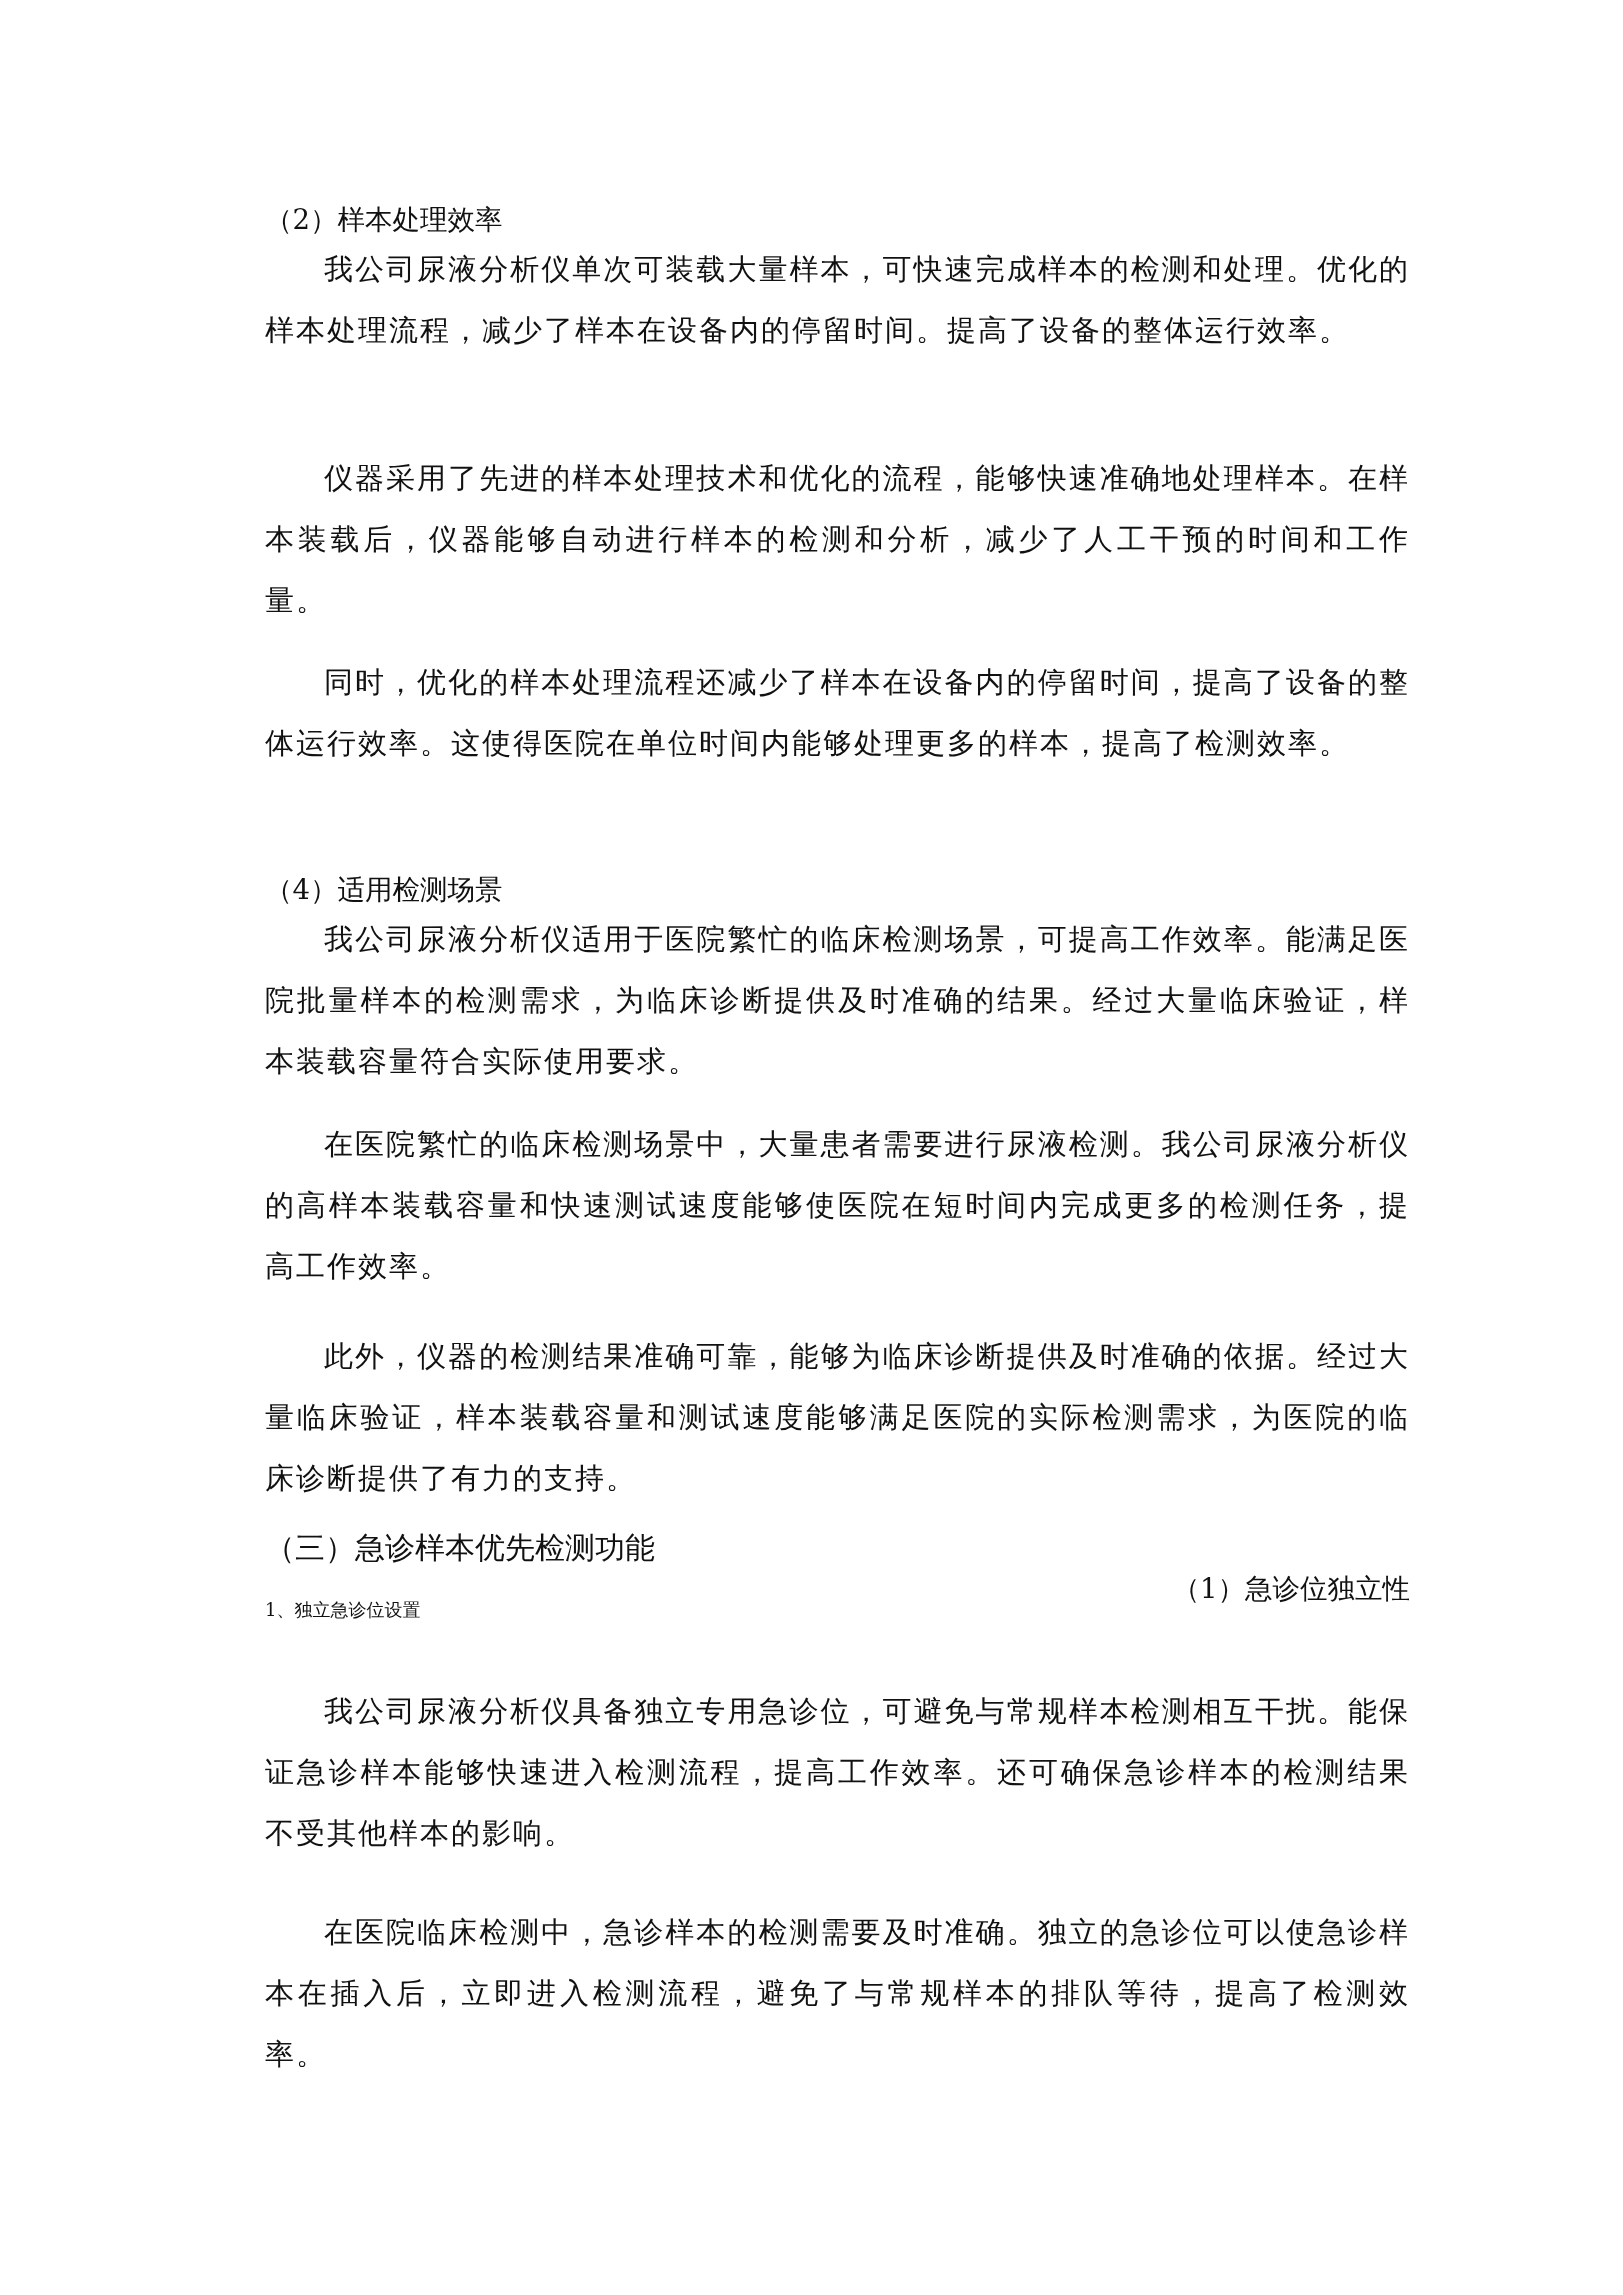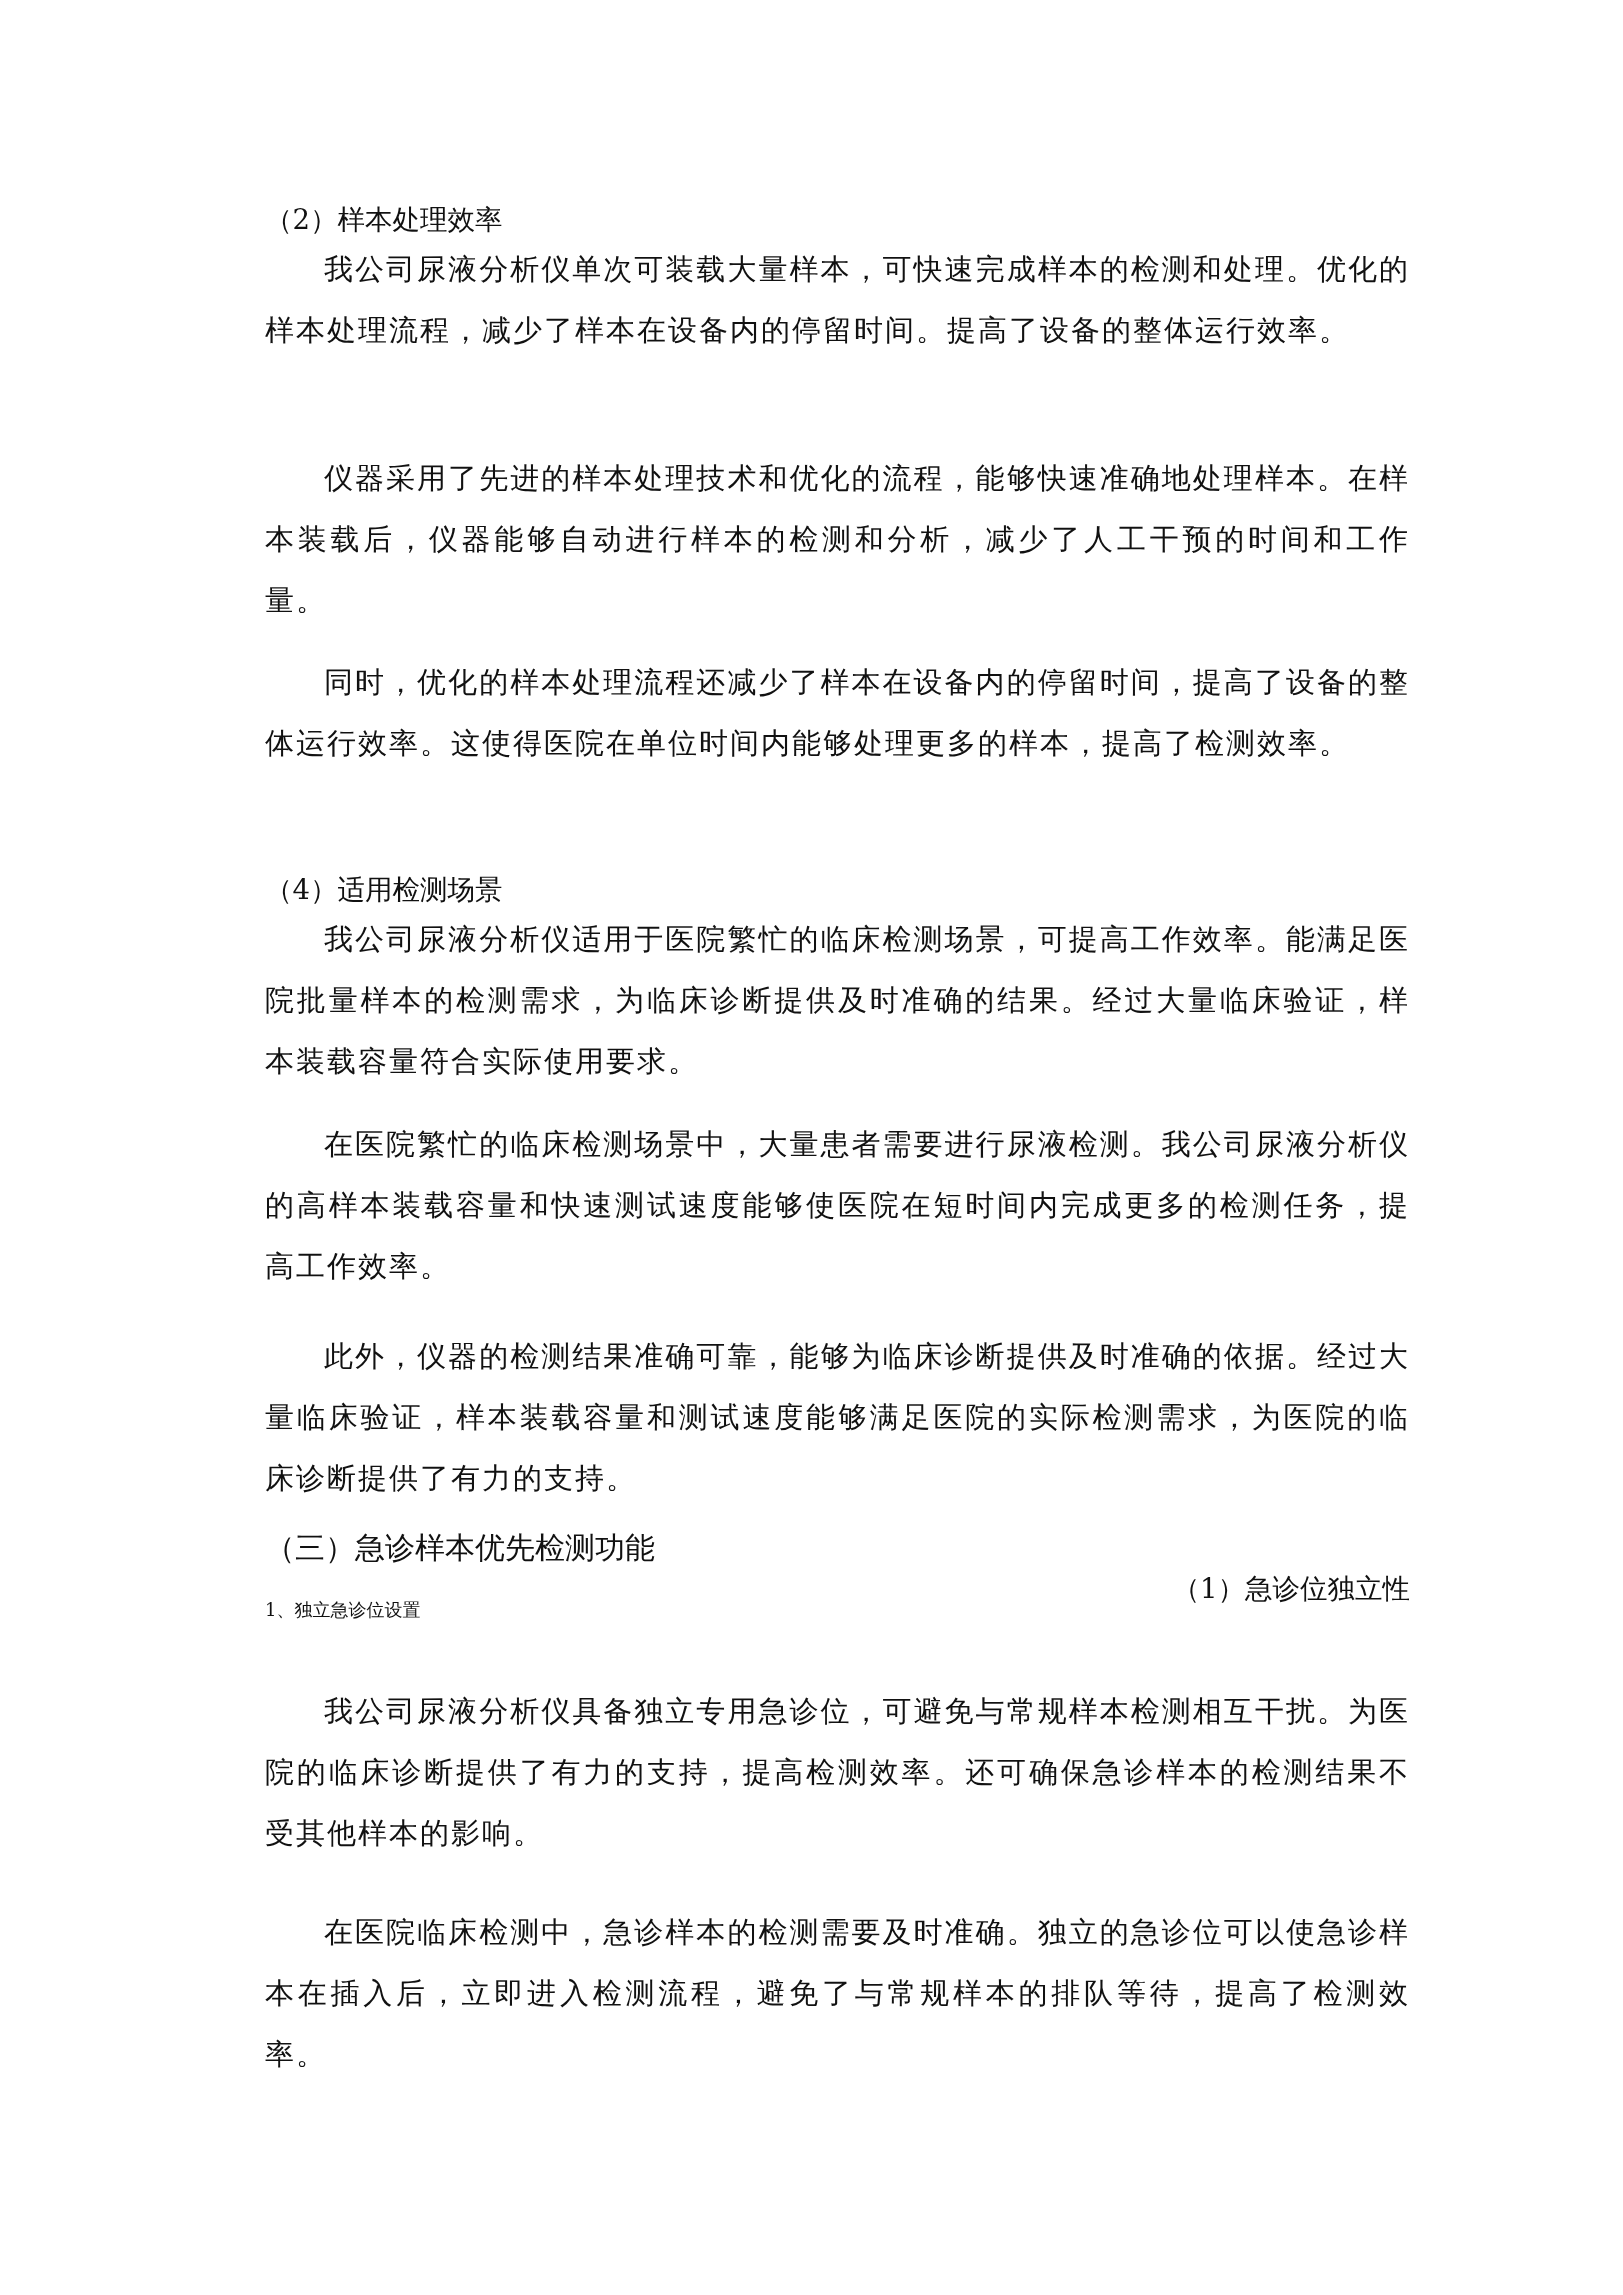--- a/index.html
+++ b/index.html
@@ -72,18 +72,18 @@
   <div class="block para" style="top:1114px;">在医院繁忙的临床检测场景中，大量患者需要进行尿液检测。我公司尿液分析仪的高样本装载容量和快速测试速度能够使医院在短时间内完成更多的检测任务，提高工作效率。</div>
 
   <div class="block para" style="top:1326px;">此外，仪器的检测结果准确可靠，能够为临床诊断提供及时准确的依据。经过大量临床验证，样本装载容量和测试速度能够满足医院的实际检测需求，为医院的临床诊断提供了有力的支持。</div>
 
   <div class="block section-heading" style="top:1525px;">（三）急诊样本优先检测功能</div>
 
   <div class="block item-heading" style="top:1590px;">1、独立急诊位设置</div>
 
   <div class="block sub-heading" style="top:1569px;text-align:right;">（1）急诊位独立性</div>
 
-  <div class="block para" style="top:1681px;">我公司尿液分析仪具备独立专用急诊位，可避免与常规样本检测相互干扰。为医院的临床诊断提供了有力的支持，提高检测效率。还可确保急诊样本的检测结果不受其他样本的影响。</div>
+  <div class="block para" style="top:1681px;">我公司尿液分析仪具备独立专用急诊位，可避免与常规样本检测相互干扰。能保证急诊样本能够快速进入检测流程，提高工作效率。还可确保急诊样本的检测结果不受其他样本的影响。</div>
 
   <div class="block para" style="top:1902px;">在医院临床检测中，急诊样本的检测需要及时准确。独立的急诊位可以使急诊样本在插入后，立即进入检测流程，避免了与常规样本的排队等待，提高了检测效率。</div>
 
 </div>
 
 
 </body></html>

